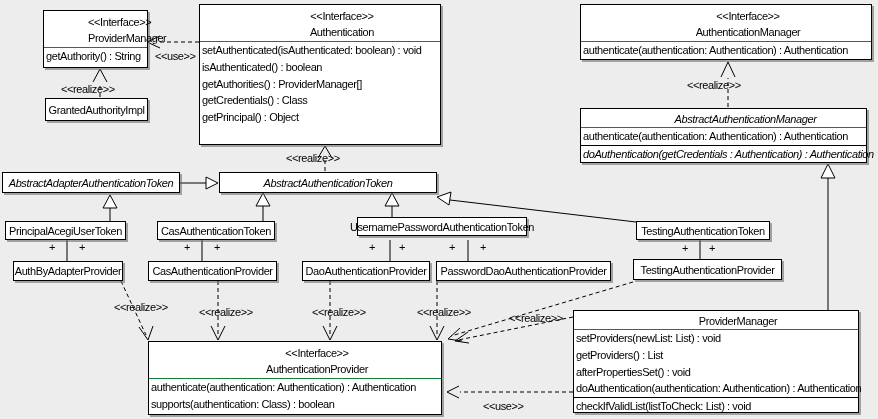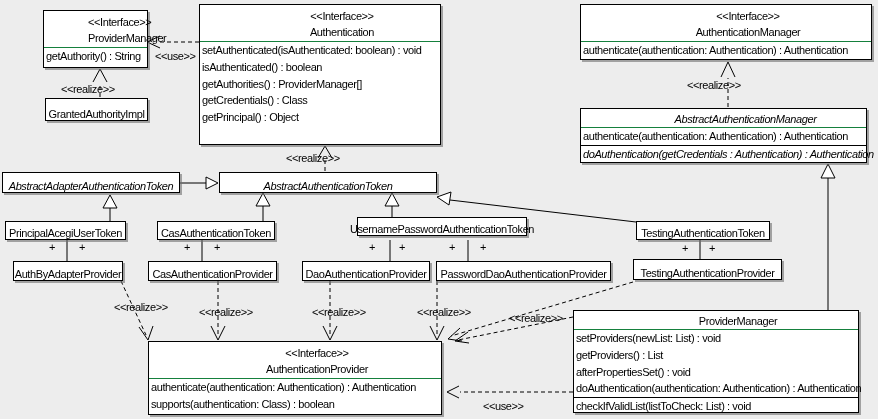--- a/index.html
+++ b/index.html
@@ -10,21 +10,21 @@
   }
   svg.wires{position:absolute;left:0;top:0;pointer-events:none;}
   .cls{position:absolute;background:#fff;border:1px solid #000;
        box-shadow:2px 2px 0 rgba(110,110,110,.6);box-sizing:border-box;}
   .hdr{text-align:center;}
   .hdr .st{line-height:16px;padding-top:3px;}
   .hdr .nm{line-height:17px;}
   .withm .hdr{border-bottom:1px solid #15803d;padding-left:44px;}
   .mrow{height:16.8px;line-height:16.8px;padding:0 2px;white-space:nowrap;}
   .sep{border-top:1px solid #000;height:0;}
-  .simple{display:flex;align-items:flex-end;justify-content:center;white-space:nowrap;}
+  .simple{display:flex;align-items:center;justify-content:center;white-space:nowrap;}
   .it{font-style:italic;}
   .hdr1 .nm{line-height:16px;padding-top:2px;}
   .stereo-label{position:absolute;white-space:nowrap;}
   .plus{position:absolute;transform:translateX(-50%);line-height:11px;}
 </style>
 </head>
 <body>
 
 <div class="canvas">
 

